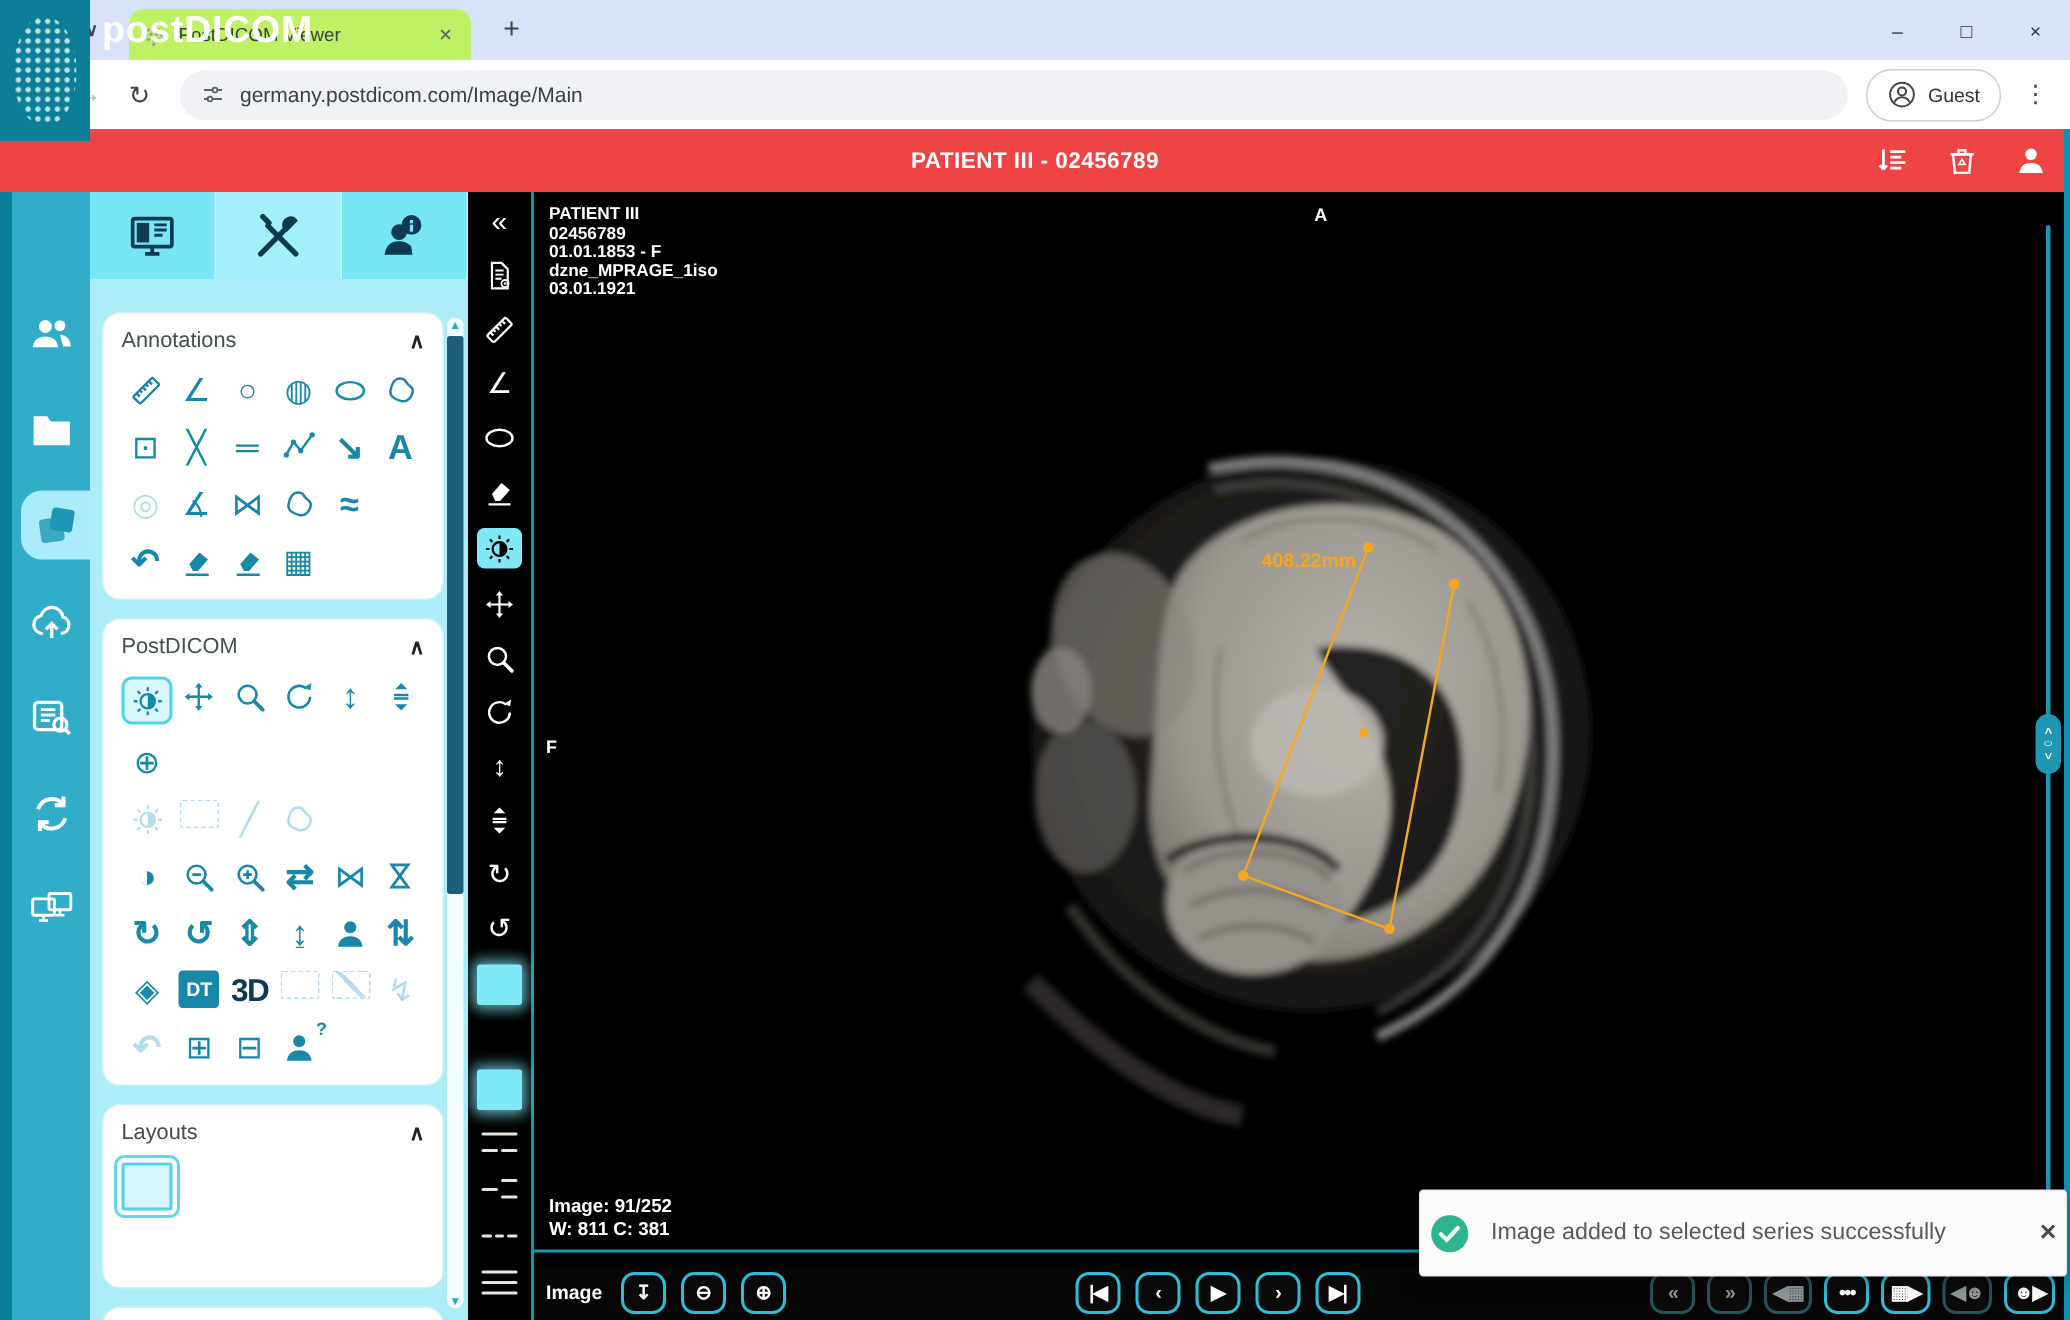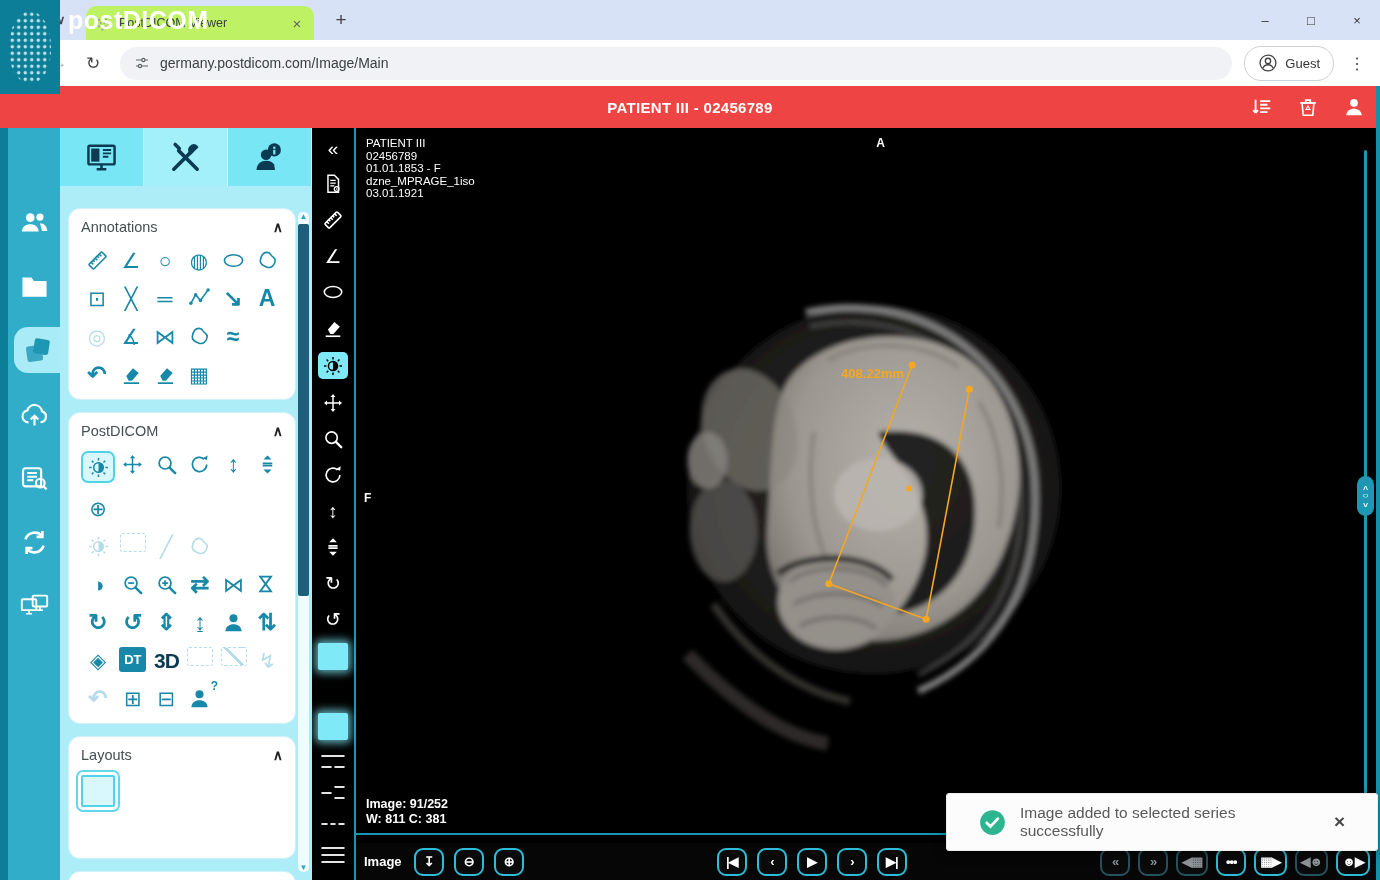--- a/index.html
+++ b/index.html
@@ -95,21 +95,21 @@
   .vtb .ticon.sel{background:#7FE9F8;color:#000;border-radius:5px;width:30px;height:27px}
   .vtb .lay{width:22px;height:19px;gap:2px}
   .vtb .lay.sel{box-shadow:0 0 9px 3px rgba(127,233,248,.75);border-radius:2px}
 
   
   .viewcol{flex:1;display:flex;flex-direction:column;background:#000;position:relative}
   .viewer{flex:1;position:relative;background:#000}
   .viewer::after{content:"";position:absolute;left:0;right:0;bottom:8px;height:2px;background:#1697B1}
   .scene{position:absolute;inset:0;width:100%;height:100%}
   .scene text{font:bold 13px "Liberation Sans",sans-serif;fill:#F5A623}
-  .ptoverlay{position:absolute;left:10px;top:9px;color:#fff;font-weight:normal;font-size:11.5px;line-height:12.5px}
+  .ptoverlay{position:absolute;left:10px;top:9px;color:#fff;font-weight:bold;font-size:11.5px;line-height:12.5px}
   .marker{position:absolute;color:#fff;font-weight:bold;font-size:12px}
   .marker.a{left:50.8%;top:8px}
   .marker.f{left:8px;top:50.8%}
   .imginfo{position:absolute;left:10px;bottom:16px;color:#fff;font-weight:bold;font-size:12.5px;line-height:15px}
   .vtrack{position:absolute;right:13px;top:22px;bottom:5px;width:3px;background:#1F97B3;border-radius:2px}
   .vthumb{position:absolute;right:6px;top:348px;width:17px;height:40px;background:#1F97B3;border-radius:9px;
           display:flex;flex-direction:column;align-items:center;justify-content:center;color:#fff;line-height:1}
   .vthumb span{font-size:7px;transform:scaleX(1.4)}
   .vthumb .mid{font-size:8px;margin:1px 0}
 
@@ -120,21 +120,21 @@
   .bgroup.center{margin:0 auto}
   .bgroup.right{gap:8px;margin-right:2px}
   .pbtn{min-width:30px;height:28px;box-sizing:border-box;border:2px solid #2FBCD6;border-radius:9px;background:#0A0A0A;
         color:#fff;display:flex;align-items:center;justify-content:center;font-size:13px;font-weight:bold;
         padding:0 4px;letter-spacing:-1px}
   .pbtn.dis{border-color:#26525D;color:#8E9598}
 
   
   .toast{position:absolute;right:2px;top:793px;width:432px;height:58px;background:#FCFCFC;border:1px solid #ECECEC;
          border-radius:3px;box-shadow:0 3px 12px rgba(0,0,0,.35);display:flex;align-items:center;gap:14px;
-         padding:0 32px;box-sizing:border-box;z-index:60}
+         padding:0 6px;box-sizing:border-box;z-index:60}
   .toast svg{width:27px;height:27px;flex:0 0 auto}
   .toastmsg{flex:1;font-size:15.5px;color:#595959}
   .toastclose{font-size:19px;color:#4A4A4A;font-weight:bold}
   .hidden-defs{position:absolute;width:0;height:0;overflow:hidden}
 </style>
 </head>
 <body>
 
 <svg class="hidden-defs" aria-hidden="true">
   <defs>

